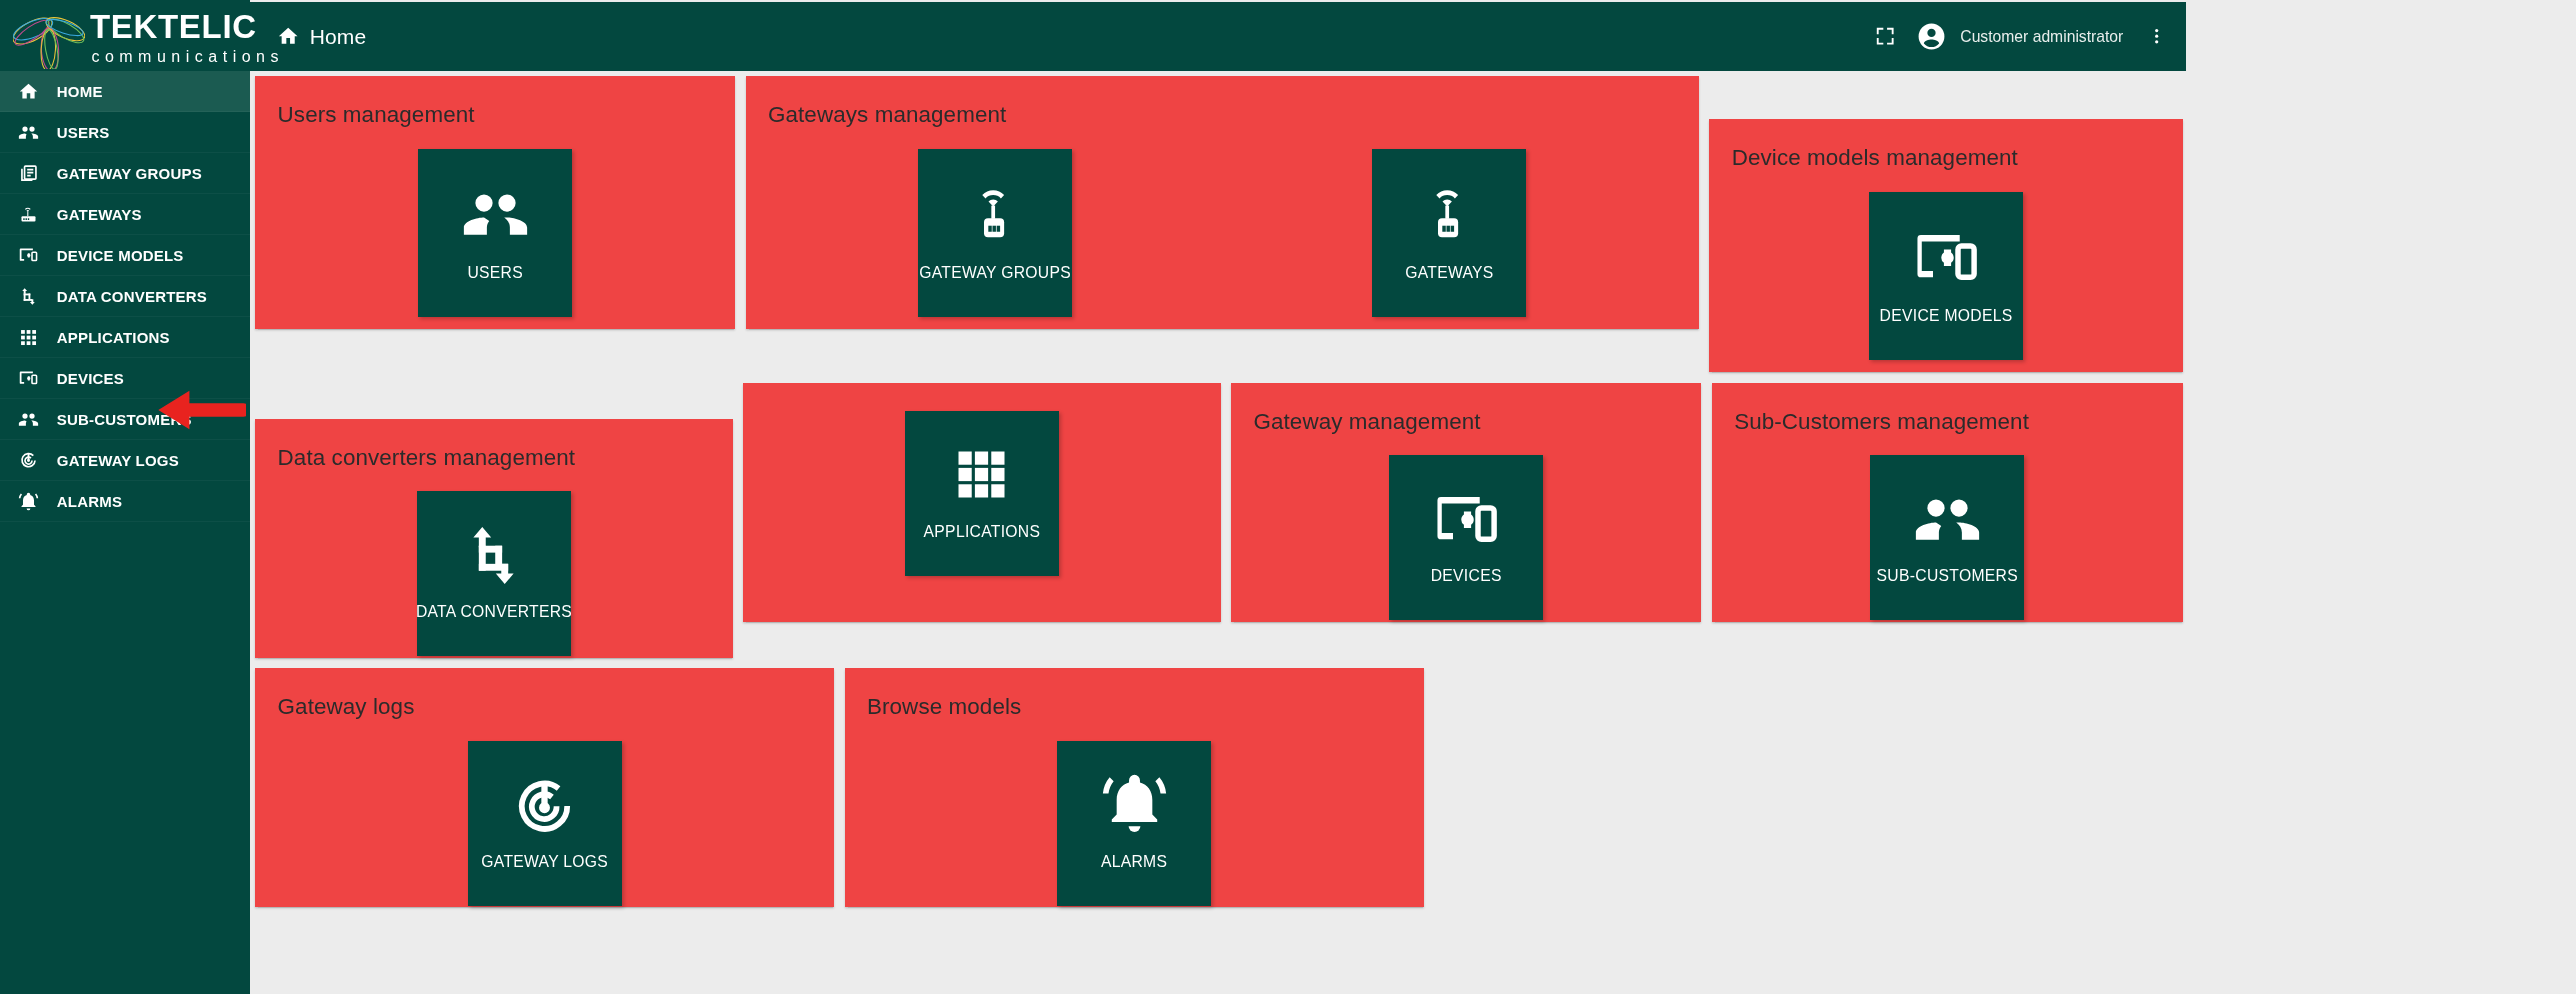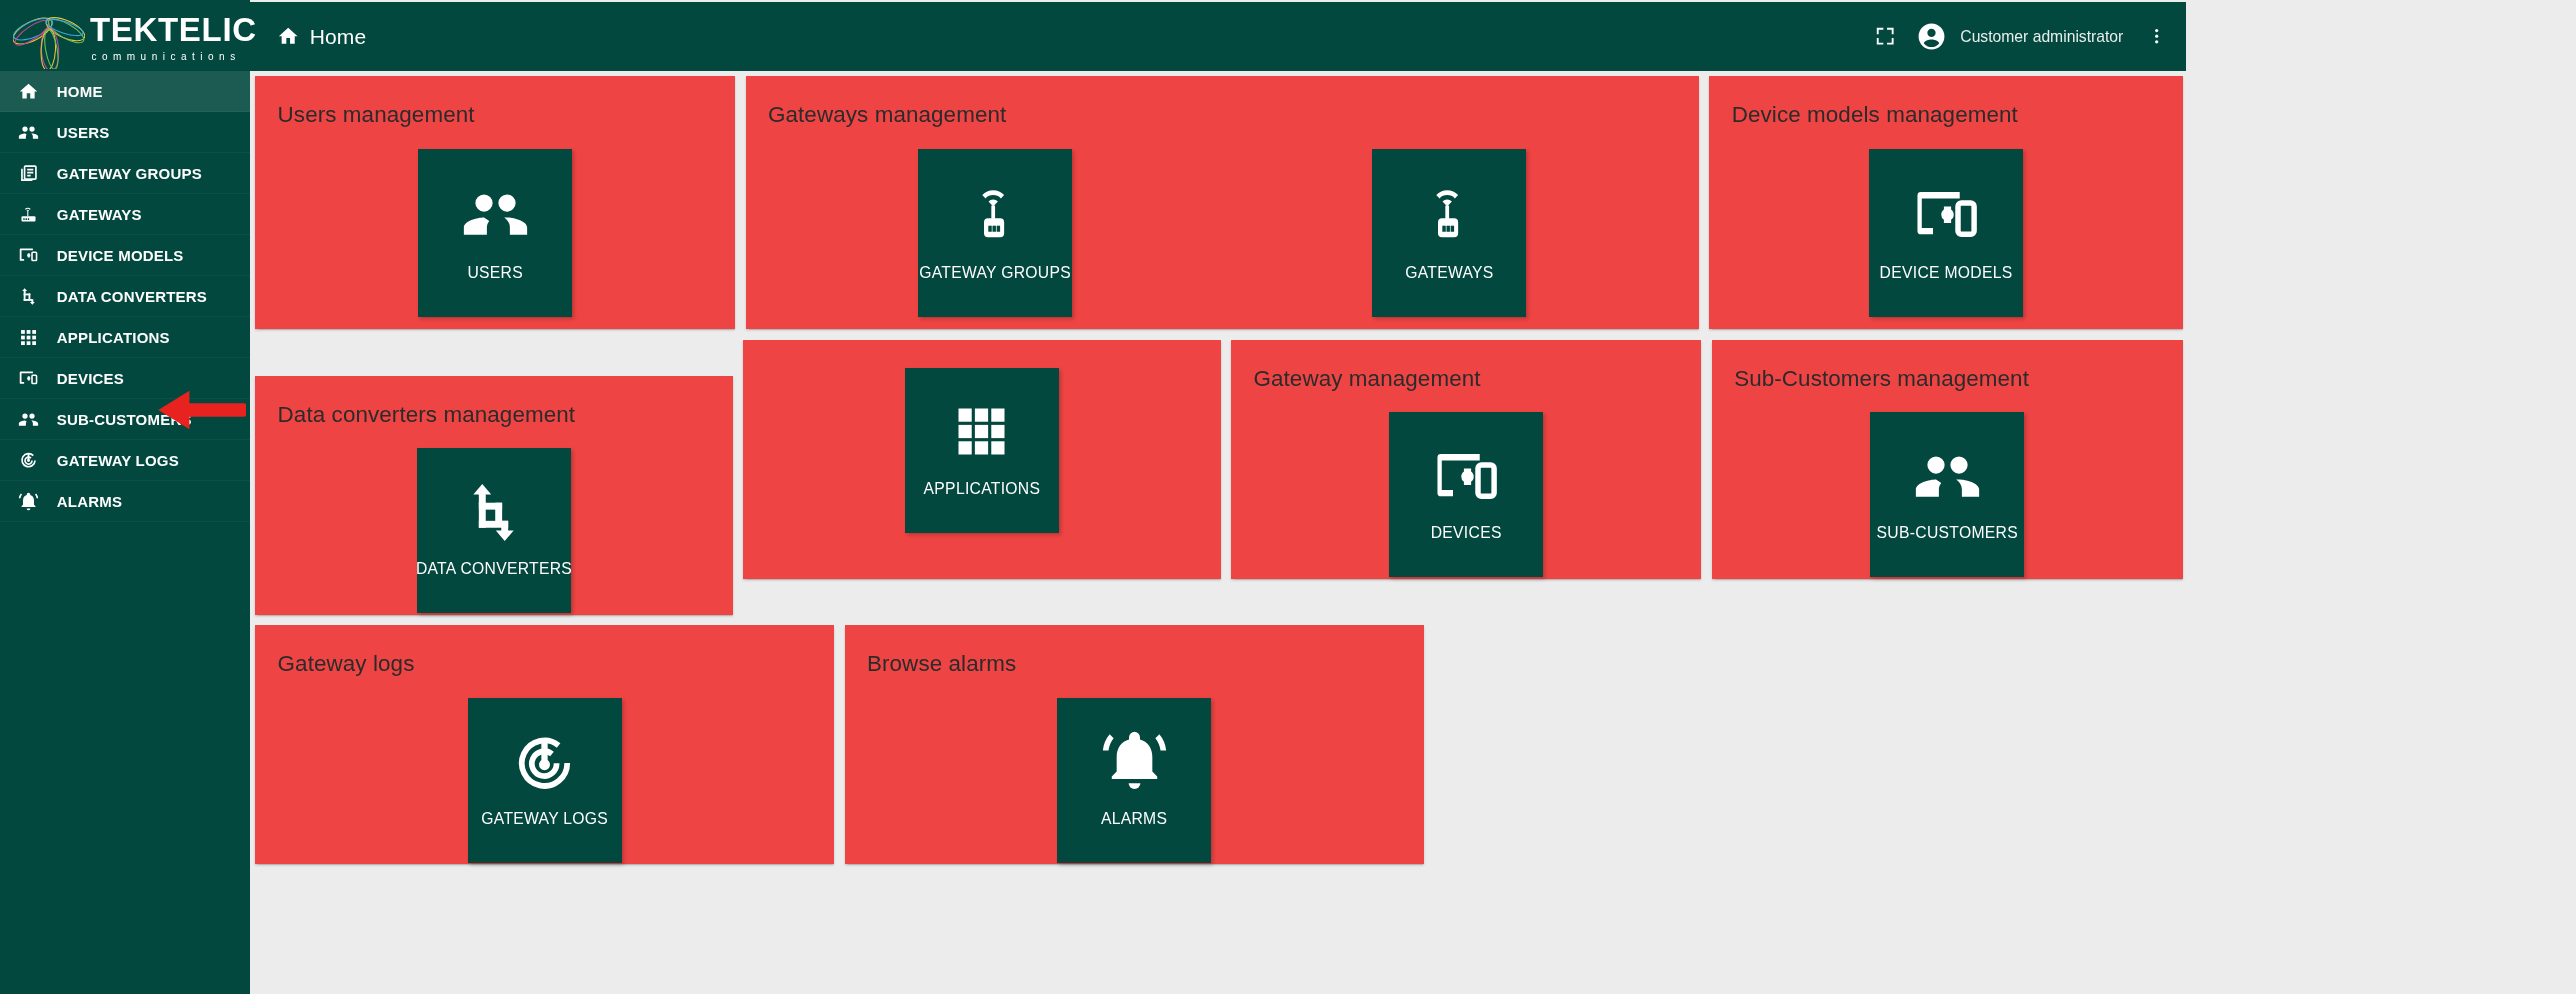--- a/index.html
+++ b/index.html
@@ -22,21 +22,21 @@
   }
   .logo-wrap { display: flex; align-items: center; gap: 4.5px; }
   .logo-mark { width: 72px; height: 66px; flex: 0 0 72px; }
   .logo-text { display: flex; flex-direction: column; align-items: flex-start; margin-top: 3px; }
   .logo-title {
     color: #ffffff; font-size: 33px; font-weight: 700;
     letter-spacing: 0.7px; line-height: 1;
     font-family: "Liberation Sans", sans-serif;
   }
   .logo-sub {
-    color: #ffffff; font-size: 10px; font-weight: 400;
+    color: #ffffff; font-size: 16px; font-weight: 400;
     letter-spacing: 5.5px; line-height: 1; margin-top: 6px; margin-left: 1.5px;
   }
 
   .topbar {
     flex: 1 1 auto; background: #03483f;
     display: flex; align-items: center;
     padding: 0 19.4px 0 27px;
     border-top: 2.2px solid #ececec;
     border-right: 2.2px solid #ececec;
   }
@@ -124,21 +124,21 @@
     white-space: nowrap;
   }
 
   
   .row1 .card { height: 253px; }
   .row1 .tile { width: 154px; height: 168px; padding-top: 27px; }
   .row1 .tile .tile-icon { height: 78px; }
   .row1 .tile .tile-label { margin-top: 10.4px; }
   .row1 .card-a { width: 579px; }
   .row1 .card-b { width: 1160px; }
-  .row1 .card-c { width: 571px; }
+  .row1 .card-c { width: 571px; margin-top: 43px; }
 
   .row1 .card-b .tile { height: 168px; }
 
   
   .row2 .card { height: 239px; }
   .row2 .tile { width: 154px; height: 165px; padding-top: 25px; }
   .row2 .tile .tile-icon { height: 78px; }
   .row2 .tile .tile-label { margin-top: 9px; }
   .row2 .card-a { width: 579px; margin-top: 36px; }
   .row2 .card-b { width: 579px; }
@@ -521,21 +521,21 @@
                   <path d="M12 12.4V4.2" stroke-width="2.2"></path>
                   <circle cx="12" cy="13.1" r="1.9" fill="#ffffff" stroke="none"></circle>
                 </svg>
               </span>
               <span class="tile-label">GATEWAY LOGS</span>
             </div>
           </div>
         </section>
 
         <section class="card card-b">
-          <h2 class="card-title">Browse alarms</h2>
+          <h2 class="card-title">Browse models</h2>
           <div class="tiles one-tile">
             <div class="tile">
               <span class="tile-icon">
                 <svg viewBox="0 0 24 24" width="69" height="69" fill="#ffffff">
                   <path d="M12 21.6a2.1 2.1 0 002.05-2.05H9.95A2.1 2.1 0 0012 21.6z"></path>
                   <path d="M18.2 15.5v-5.1c0-3.05-1.68-5.42-4.3-6.02v-.8a1.9 1.9 0 10-3.8 0v.8C7.48 4.98 5.8 7.35 5.8 10.4v5.1L4.1 17.2v.9h15.8v-.9l-1.7-1.7z"></path>
                   <path d="M4.75 3.9L3.35 2.5A10.2 10.2 0 001 8.2h1.95a8.4 8.4 0 011.8-4.3z"></path>
                   <path d="M19.25 3.9l1.4-1.4A10.2 10.2 0 0123 8.2h-1.95a8.4 8.4 0 00-1.8-4.3z"></path>
                 </svg>
               </span>

